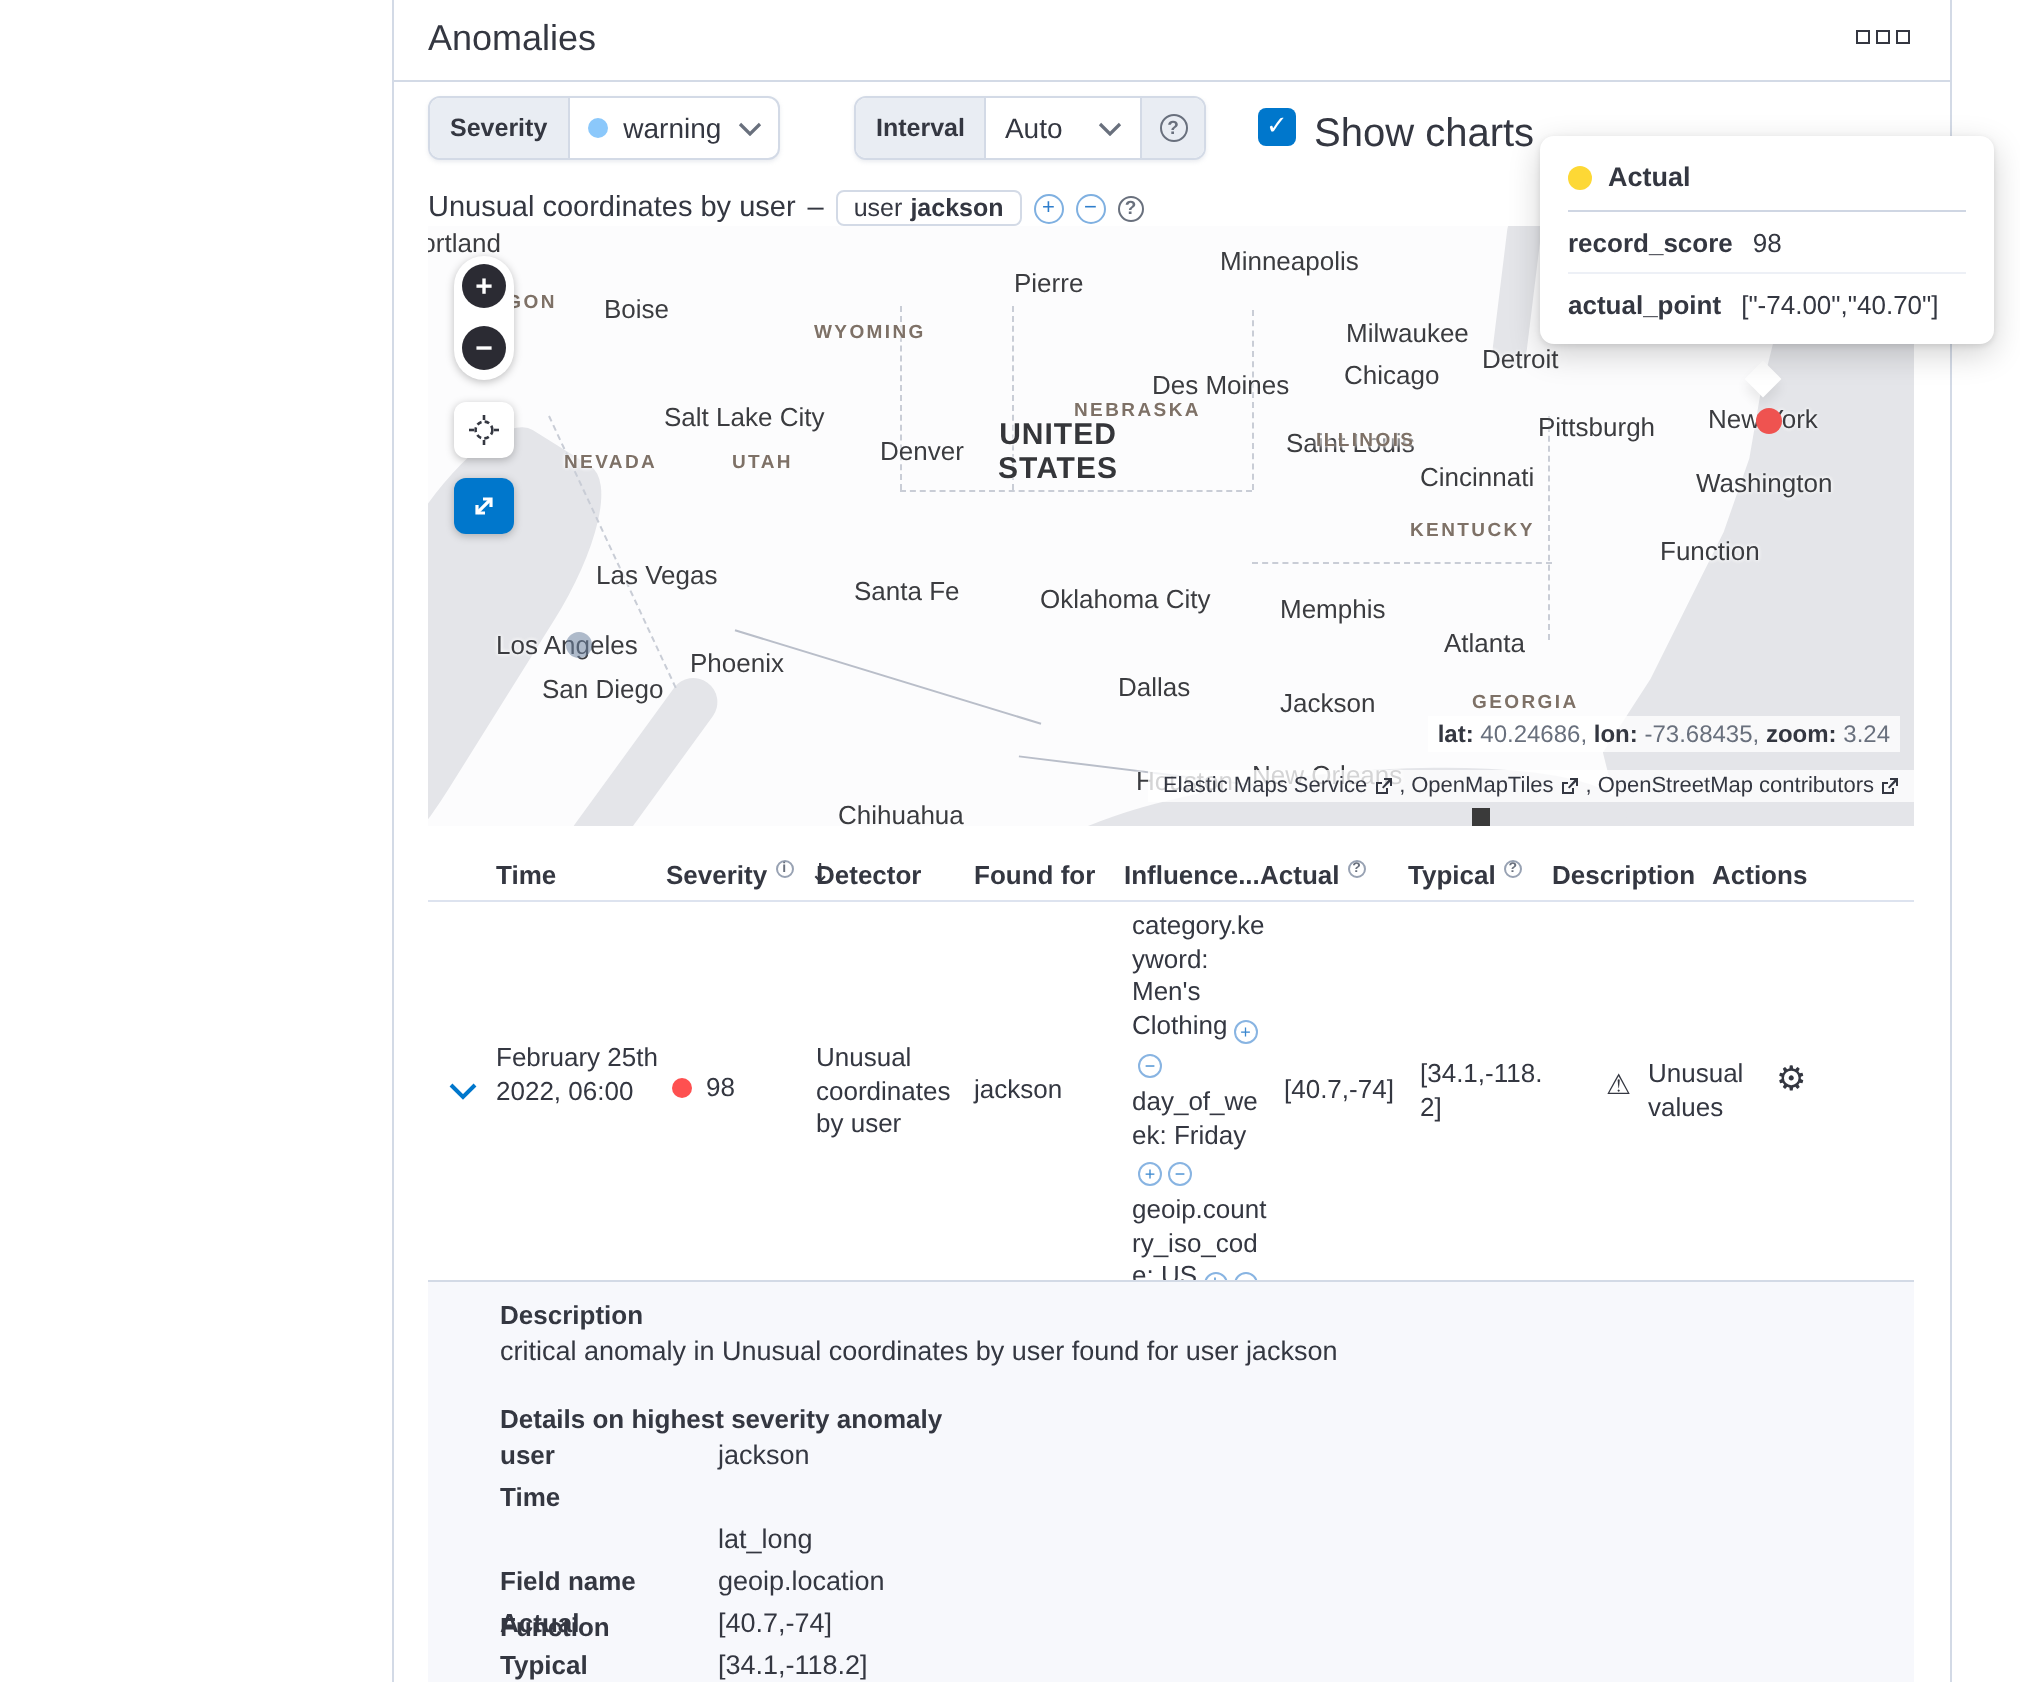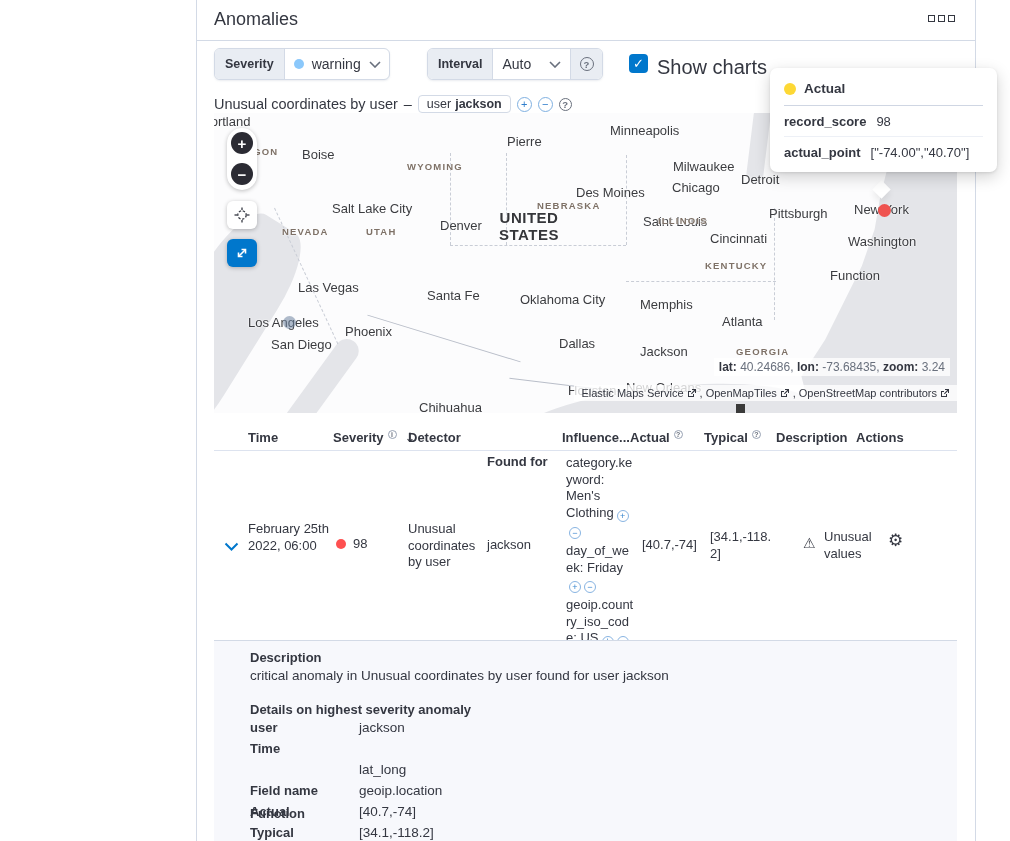--- a/index.html
+++ b/index.html
@@ -259,21 +259,21 @@
       </div>
   </div>
 
   <div class="th" style="left:248px;">Time</div>
   <div class="th" style="left:333px;">
     <span>Severity</span>
     <span class="mini">i</span>
     <span class="sortarrow">↓</span>
   </div>
   <div class="th" style="left:408px;">Detector</div>
-  <div class="th" style="left:487px;margin-top:24px;">Found for</div>
+  <div class="th" style="left:487px;">Found for</div>
   <div class="th" style="left:562px;">Influence...</div>
   <div class="th" style="left:630px;">
     <span>Actual</span>
     <span class="mini" style="margin-top:-7px;">?</span>
   </div>
   <div class="th" style="left:704px;">
     <span>Typical</span>
     <span class="mini" style="margin-top:-7px;">?</span>
   </div>
   <div class="th" style="left:776px;">Description</div>

